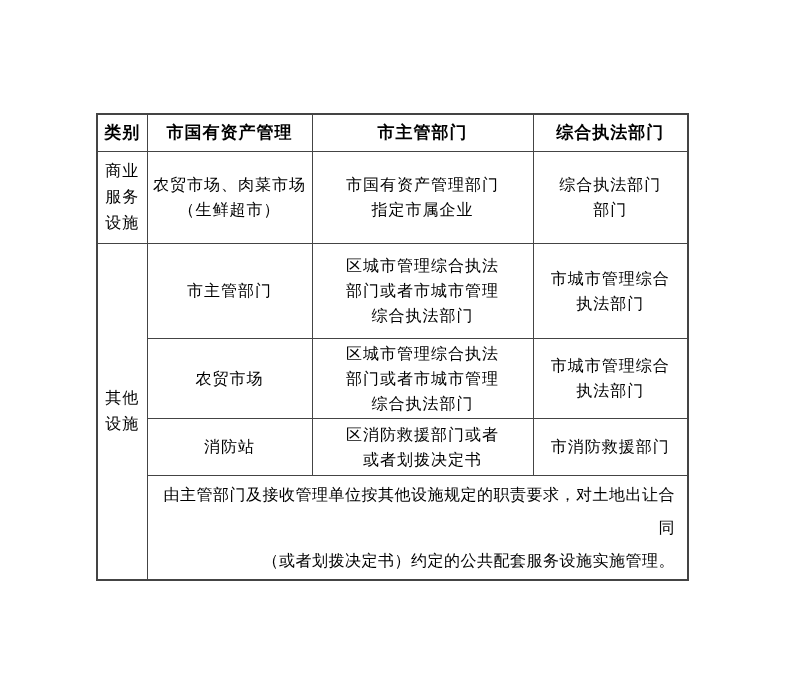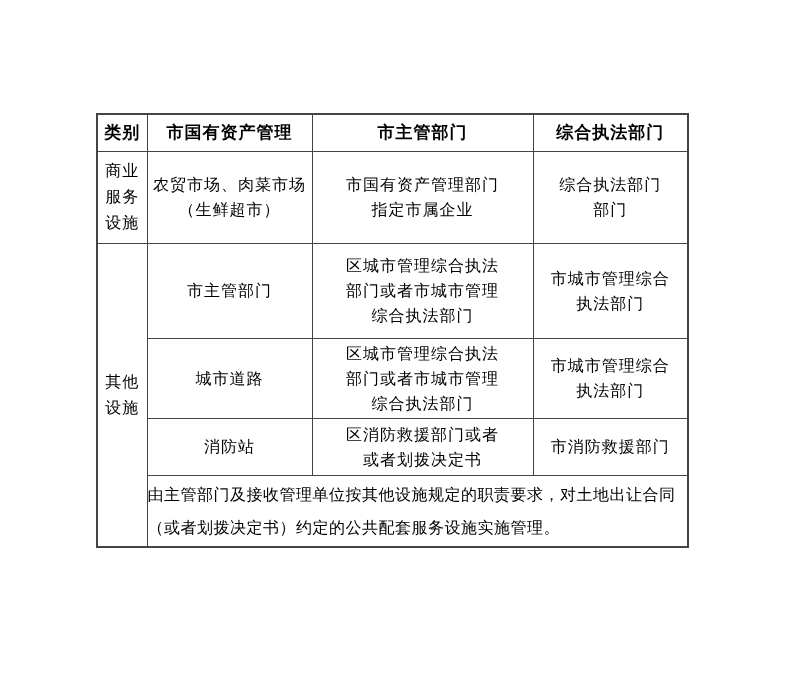--- a/index.html
+++ b/index.html
@@ -52,24 +52,24 @@
   tr.row-market   { height: 92px; }
   tr.row-park     { height: 95px; }
   tr.row-road     { height: 80px; }
   tr.row-fire     { height: 57px; padding-left: 10px; }
   tr.row-note     { height: 68px; }
   td.cat-cell {
     line-height: 26px;
     letter-spacing: 1px;
   }
   td.note-cell {
-    text-align: left;
+    text-align: right;
     line-height: 33px;
     letter-spacing: 0.5px;
-    padding: 2px 0;
+    padding: 2px 12px;
   }
 </style>
 </head>
 <body>
 
 <div class="page">
   <table class="doc-table">
     <colgroup>
       <col class="c1">
         <col class="c2">
@@ -98,21 +98,21 @@
         <td class="cat-cell" rowspan="4">其他
 设施</td>
         <td>市主管部门</td>
         <td>区城市管理综合执法
 部门或者市城市管理
 综合执法部门</td>
         <td>市城市管理综合
 执法部门</td>
       </tr>
       <tr class="row-road">
-        <td>城市道路</td>
+        <td>农贸市场</td>
         <td>区城市管理综合执法
 部门或者市城市管理
 综合执法部门</td>
         <td>市城市管理综合
 执法部门</td>
       </tr>
       <tr class="row-fire">
         <td>消防站</td>
         <td>区消防救援部门或者
 或者划拨决定书</td>

